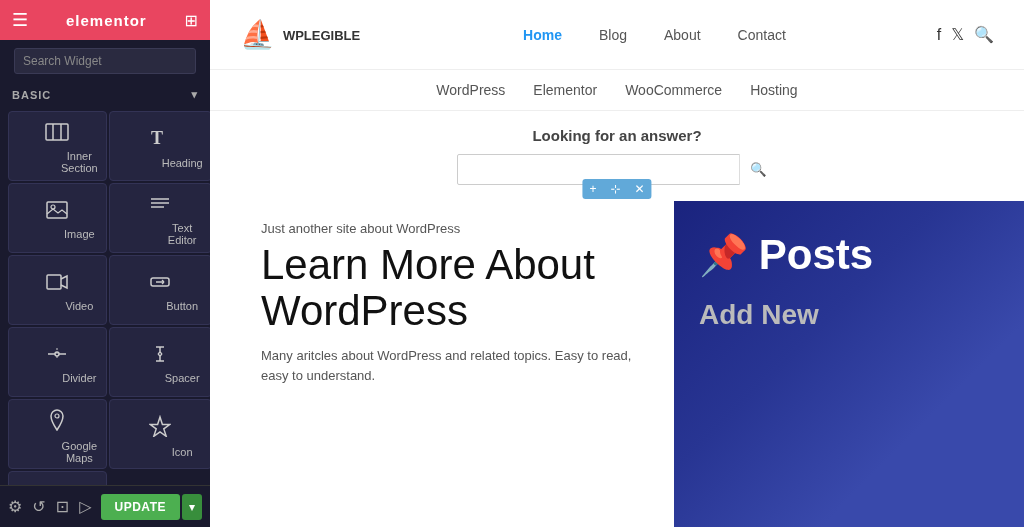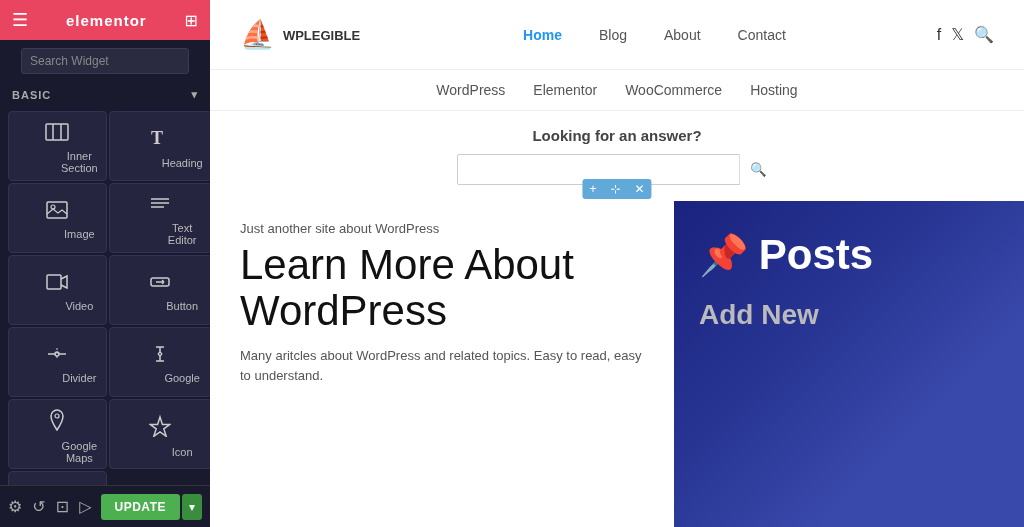--- a/index.html
+++ b/index.html
@@ -31,21 +31,21 @@
       color: white;
       font-weight: bold;
       font-size: 15px;
       letter-spacing: 1px;
     }
     .sidebar-header .grid-icon {
       color: white;
       font-size: 16px;
     }
     .sidebar-search {
-      padding: 8px 21px;
+      padding: 8px 14px;
       background: #1a1a2e;
     }
     .sidebar-search input {
       width: 100%;
       background: #2a2a40;
       border: 1px solid #3a3a55;
       border-radius: 3px;
       color: #aaa;
       padding: 5px 8px;
       font-size: 12px;
@@ -216,20 +216,21 @@
       padding: 3px 7px;
       cursor: pointer;
       font-size: 12px;
     }
 
     
     .hero-area {
       display: flex;
       flex: 1;
       overflow: hidden;
+      padding-left: 21px;
     }
     .hero-text {
       flex: 1;
       padding: 20px 30px;
       overflow: hidden;
       position: relative;
     }
     .site-tagline {
       font-size: 13px;
       color: #555;
@@ -402,21 +403,21 @@
           <line x1="11" y1="2" x2="11" y2="7" stroke="#ccc" stroke-width="1.5"></line>
           <line x1="11" y1="11" x2="11" y2="16" stroke="#ccc" stroke-width="1.5"></line>
           <line x1="7" y1="2" x2="15" y2="2" stroke="#ccc" stroke-width="1.5"></line>
           <line x1="7" y1="16" x2="15" y2="16" stroke="#ccc" stroke-width="1.5"></line>
           <line x1="11" y1="7" x2="9" y2="9" stroke="#ccc" stroke-width="1.2"></line>
           <line x1="11" y1="7" x2="13" y2="9" stroke="#ccc" stroke-width="1.2"></line>
           <line x1="11" y1="11" x2="9" y2="9" stroke="#ccc" stroke-width="1.2"></line>
           <line x1="11" y1="11" x2="13" y2="9" stroke="#ccc" stroke-width="1.2"></line>
         </svg>
       </span>
-      <span class="widget-label">Google</span>
+      <span class="widget-label">Spacer</span>
     </div>
 
     <div class="widget-item">
       <span class="widget-icon">
         <svg width="20" height="22" viewBox="0 0 20 22" fill="none">
           <path d="M10 1C7 1 4 3.8 4 7c0 5 6 14 6 14s6-9 6-14c0-3.2-3-6-6-6z" stroke="#ccc" stroke-width="1.5" fill="none"></path>
           <circle cx="10" cy="7" r="2" stroke="#ccc" stroke-width="1.2"></circle>
         </svg>
       </span>
       <span class="widget-label">Google Maps</span>

